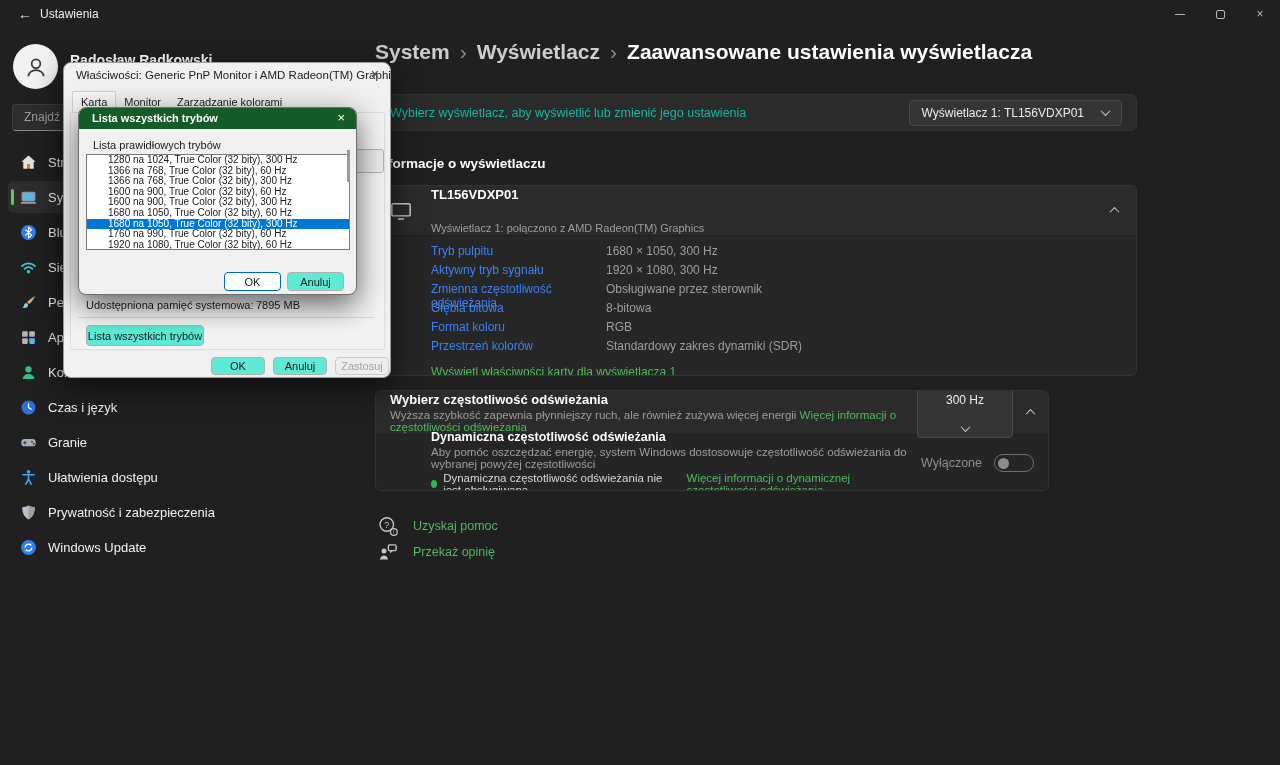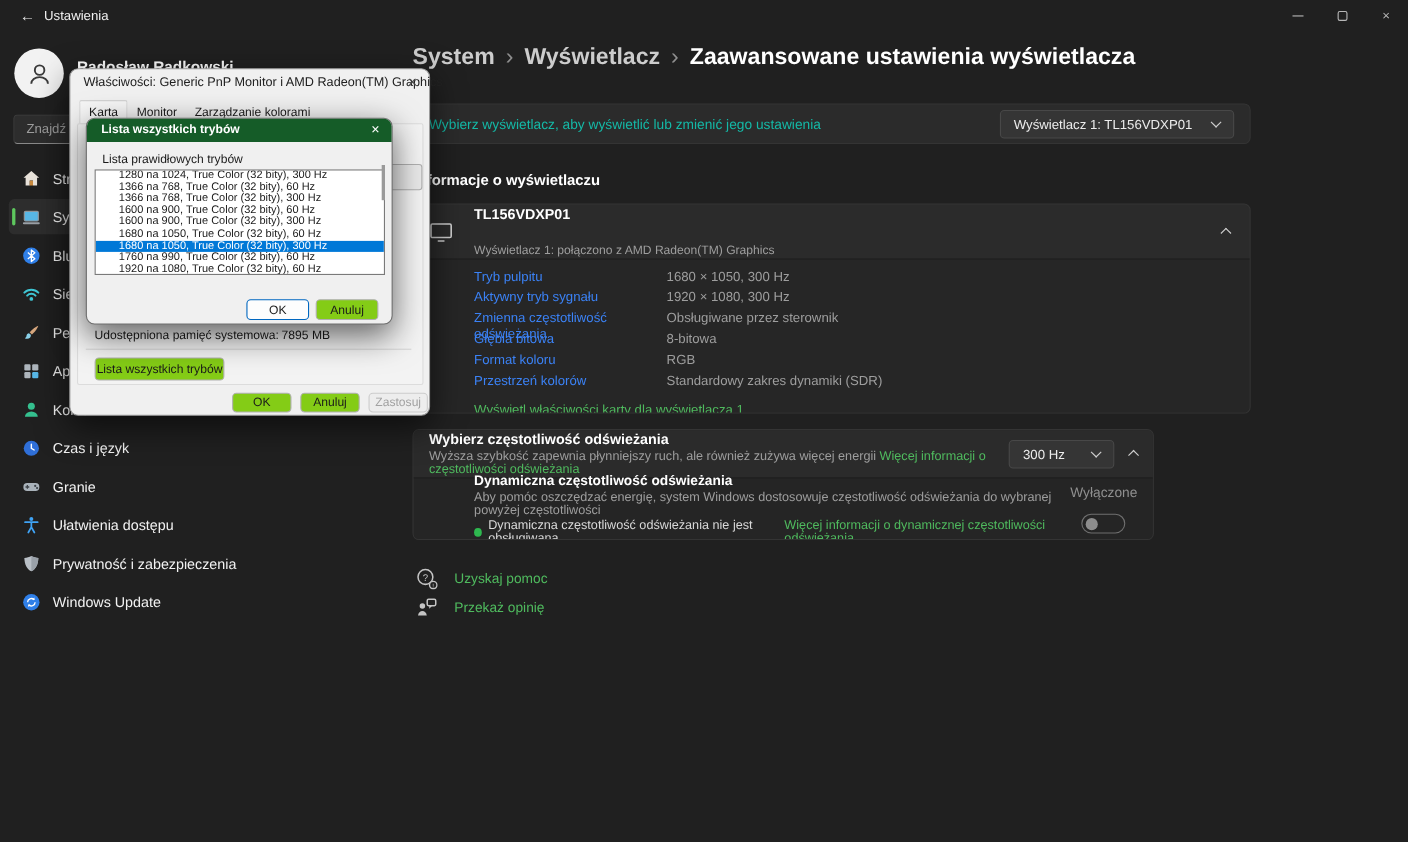--- a/index.html
+++ b/index.html
@@ -66,28 +66,28 @@
   .info-row .iv { color:#9e9e9e; }
   .green-link { color:#4fba5e; font-size:12px; }
   .ci-link { margin:7px 0 0 55px; display:inline-block; }
 
   .card-rr { position:absolute; left:0; top:362px; width:674px; height:101px; padding:0; overflow:hidden; }
   .rr-top { height:43px; display:flex; align-items:center; padding:0 14px; background:#2b2b2b; }
   .rr-text { flex:1; }
   .rr-title { font-size:13px; font-weight:bold; color:#fff; }
   .rr-sub { font-size:11.5px; color:#9e9e9e; margin-top:2px; }
   .rr-sub a, .inline-link { color:#4fba5e; text-decoration:none; }
-  .dd-small { min-width:96px; justify-content:space-between; }
+  .dd-small { min-width:96px; justify-content:space-between;flex-direction:column; }
   .rr-bottom { height:57px; background:#252525; border-top:1px solid #1f1f1f; display:flex; align-items:center; padding:0 14px 0 55px; }
   .dyn-text { flex:1; }
   .dyn-title { font-size:12.5px; font-weight:bold; color:#fff; }
   .dyn-desc { font-size:11.5px; color:#9e9e9e; margin-top:2px; }
   .dyn-status { font-size:11.5px; color:#d8d8d8; margin-top:2px; display:flex; align-items:center; gap:6px; }
   .gdot { width:8px; height:8px; border-radius:50%; background:#2eb84f; display:inline-block; }
-  .toggle-wrap { display:flex; align-items:center; gap:12px;flex-direction:column; }
+  .toggle-wrap { display:flex; align-items:center; gap:12px; }
   .toggle-label { font-size:12.5px; color:#8f8f8f; }
   .toggle { width:40px; height:18px; border:1px solid #6f6f6f; border-radius:10px; position:relative; }
   .toggle .knob { position:absolute; left:3px; top:2.5px; width:11px; height:11px; border-radius:50%; background:#8d8d8d; }
 
   .help-link { position:absolute; left:3px; display:flex; align-items:center; gap:15px; }
   .help-link .hl-ic { width:20px; height:20px; }
   .help-link span.txt { font-size:12.5px; color:#4fba5e; }
 
   
   .dlg { position:absolute; background:#f0f0f0; border:1px solid #9b9b9b; border-radius:8px;
@@ -97,21 +97,21 @@
   .dlg-x { position:absolute; right:11px; top:3px; font-size:14px; color:#4a4a4a; }
   .tabs { position:absolute; left:8px; top:28px; display:flex; align-items:flex-end; }
   .tab { font-size:11px; color:#1a1a1a; padding:4px 8px; }
   .tab.sel { background:#f6f6f6; border:1px solid #d0d0d0; border-bottom:none; border-radius:2px 2px 0 0; }
   .pane { position:absolute; left:6px; top:49px; width:315px; height:238px; border:1px solid #dcdcdc; background:#f3f3f3; border-radius:2px; }
   .frag-btn { position:absolute; left:282px; top:86px; width:38px; height:24px; background:#e9e9e9;
     border:1px solid #b0b0b0; border-radius:3px; }
   .mem-label { position:absolute; left:22px; top:236px; }
   .mem-value { position:absolute; left:192px; top:236px; }
   .hline { position:absolute; left:14px; top:254px; width:296px; border-top:1px solid #d8d8d8; }
-  .btn { background:#84cc16; border:1px solid #b0b0b0; border-radius:4px; font-size:11px; color:#1a1a1a;
+  .btn { background:#5eead4; border:1px solid #b0b0b0; border-radius:4px; font-size:11px; color:#1a1a1a;
     display:flex; align-items:center; justify-content:center; }
   .btn-listmodes { position:absolute; left:22px; top:262px; width:118px; height:21px; }
   .btn-ok-o { position:absolute; left:147px; top:294px; width:54px; height:18px; }
   .btn-cancel-o { position:absolute; left:209px; top:294px; width:54px; height:18px; }
   .btn-apply-o { position:absolute; left:271px; top:294px; width:54px; height:18px; color:#a2a2a2; background:#ededed; border-color:#cccccc; }
 
   .dlg-inner { left:78px; top:107px; width:279px; height:188px; z-index:60; border-color:#6e6e6e; }
   .green-bar { position:absolute; left:0; top:0; right:0; height:21px; background:#155c28;
     border-radius:7px 7px 0 0; }
   .green-bar .t { position:absolute; left:13px; top:4px; font-size:11px; font-weight:bold; color:#fff; }

